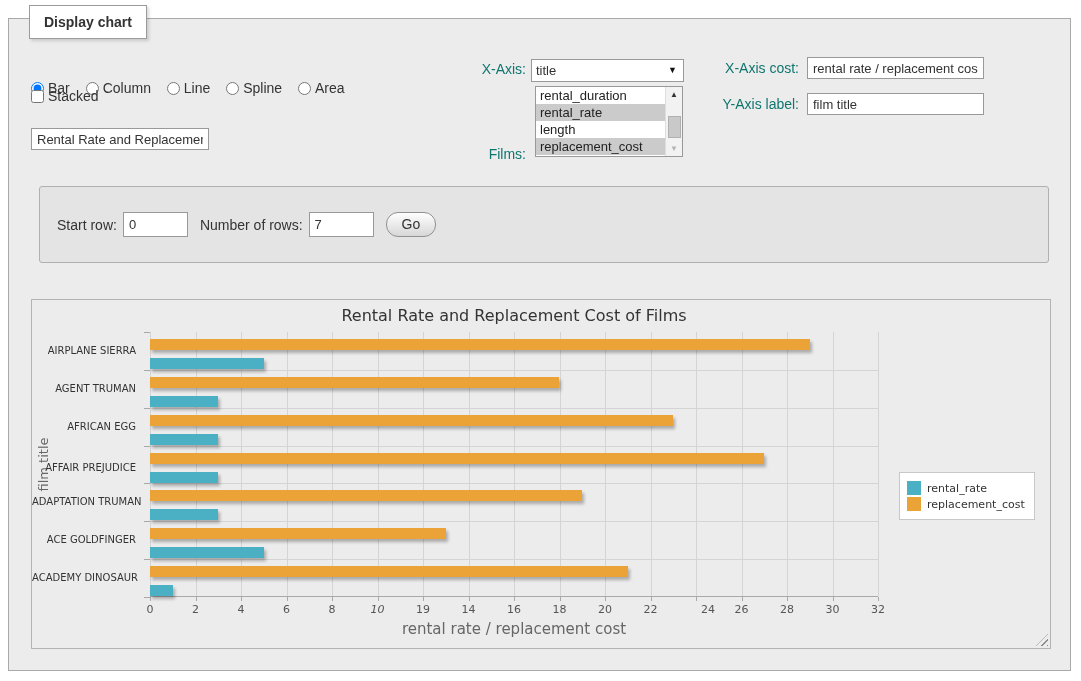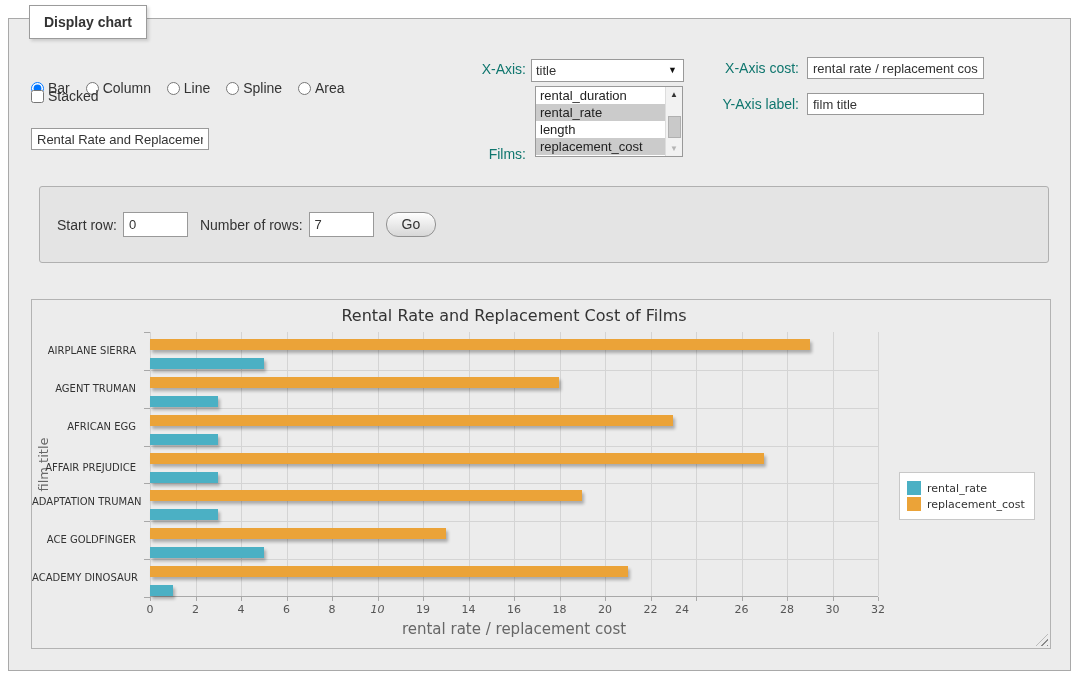--- a/index.html
+++ b/index.html
@@ -226,21 +226,21 @@
         <div class="x-tick-label" style="left: 91px;">4</div>
         <div class="x-tick-label" style="left: 136.5px;">6</div>
         <div class="x-tick-label" style="left: 182px;">8</div>
         <div class="x-tick-label" style="left: 227.5px; font-style: italic;">10</div>
         <div class="x-tick-label" style="left: 273px;">19</div>
         <div class="x-tick-label" style="left: 318.5px;">14</div>
         <div class="x-tick-label" style="left: 364px;">16</div>
         <div class="x-tick-label" style="left: 409.5px;">18</div>
         <div class="x-tick-label" style="left: 455px;">20</div>
         <div class="x-tick-label" style="left: 500.5px;">22</div>
-        <div class="x-tick-label" style="left: 532px;">24</div>
+        <div class="x-tick-label" style="left: 558px;">24</div>
         <div class="x-tick-label" style="left: 591.5px; text-align: right;">26</div>
         <div class="x-tick-label" style="left: 637px;">28</div>
         <div class="x-tick-label" style="left: 682.5px;">30</div>
         <div class="x-tick-label" style="left: 728px;">32</div>
       </div>
     <div class="x-axis-title">rental rate / replacement cost</div>
     <div class="chart-legend">
         <div class="legend-entry">
           <div class="legend-swatch" style="background: rgb(75, 176, 196);"></div>
           <div class="legend-label">rental_rate</div>

